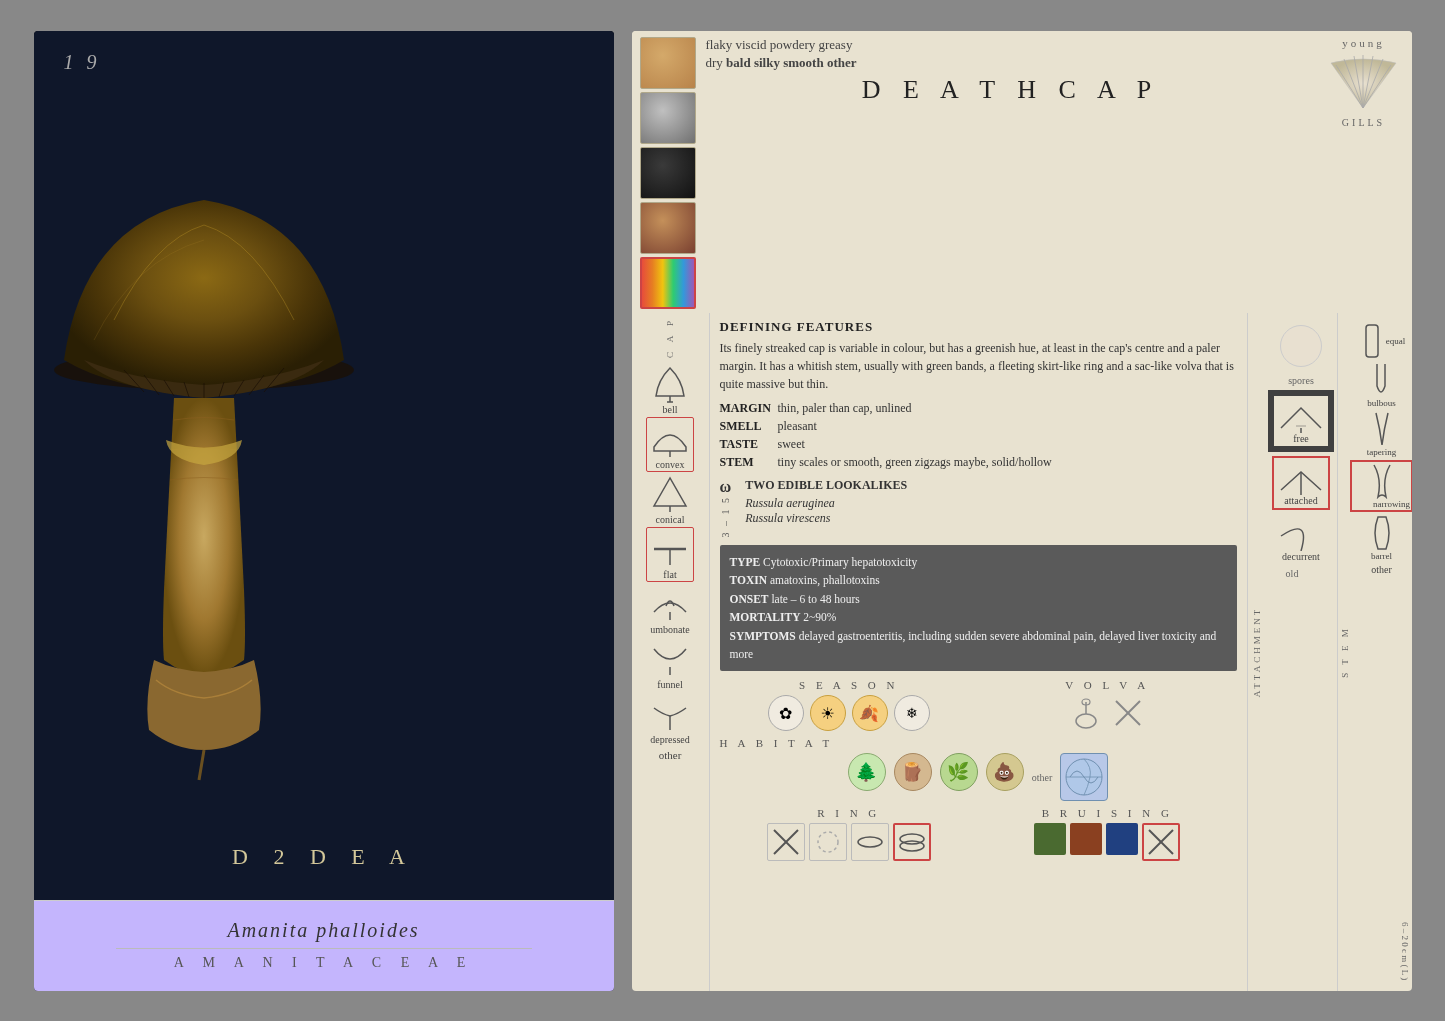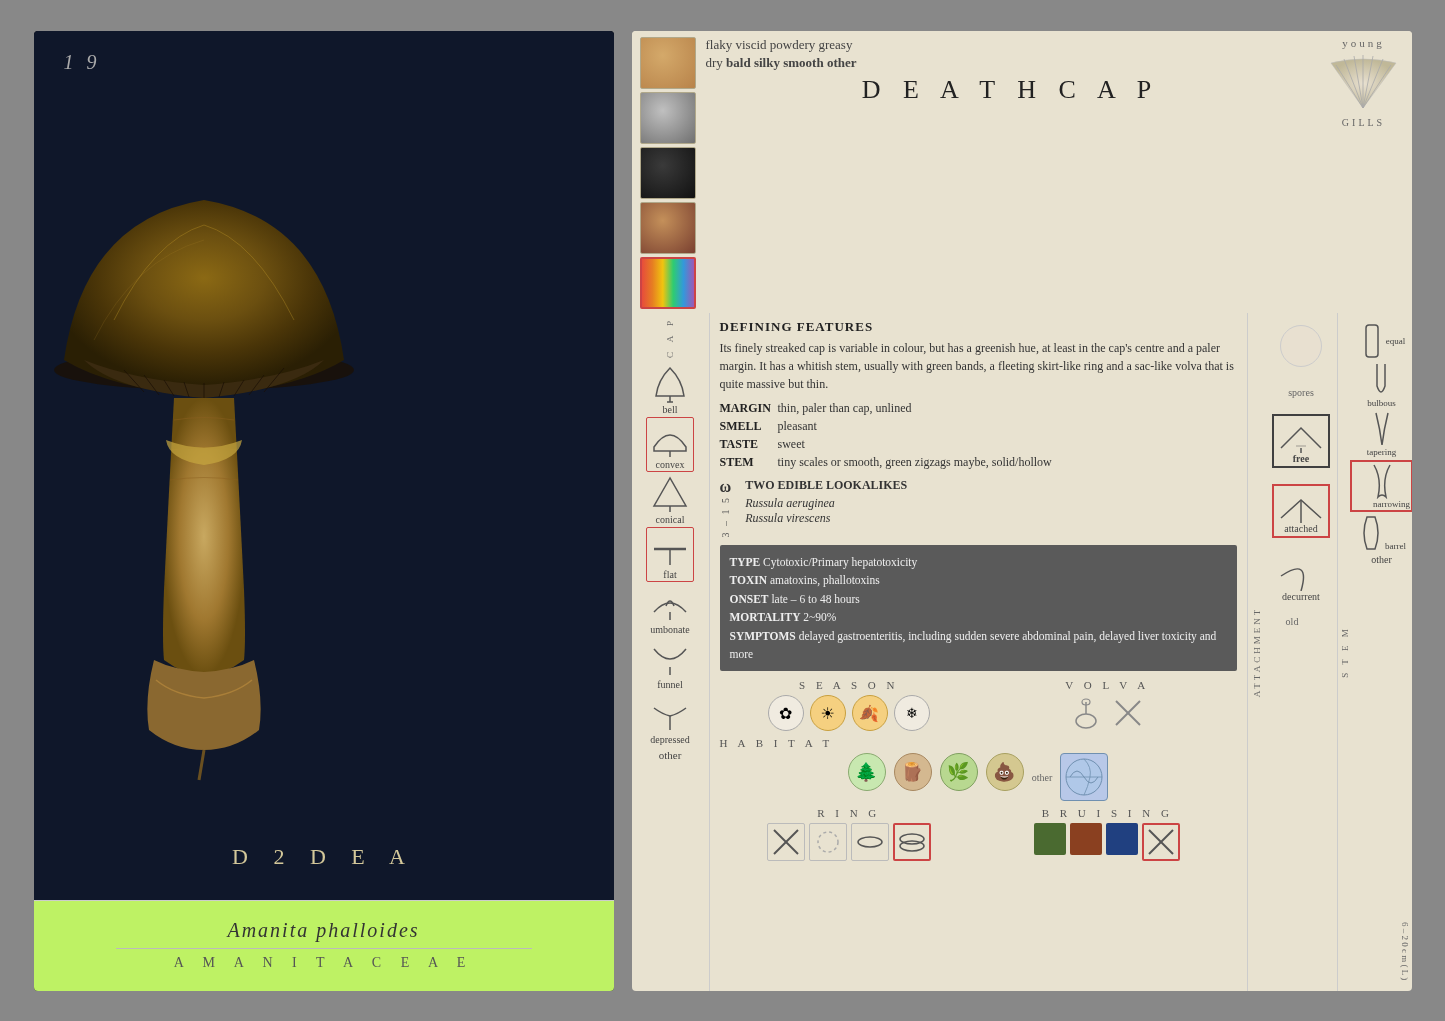--- a/index.html
+++ b/index.html
@@ -56,21 +56,21 @@
       position: absolute;
       bottom: 30px;
       width: 100%;
       text-align: center;
       color: #d4c89a;
       font-size: 22px;
       letter-spacing: 10px;
       font-family: 'Georgia', serif;
     }
     .left-card-bottom {
-      background: #bef264;
+      background: #c4b5fd;
       padding: 18px 30px 20px;
       text-align: center;
       border-top: 1px solid #ccc;
     }
     .species-name {
       font-style: italic;
       font-size: 20px;
       color: #333;
       letter-spacing: 2px;
       margin-bottom: 6px;
@@ -689,26 +689,26 @@
                 </div>
             </div>
           </div>
         </div>
       </div>
 
       <div style="display:flex;flex-direction:row;">
 
         <div style="width:90px;border-left:1px solid #ccc;display:flex;flex-direction:column;align-items:center;padding:4px 0;position:relative;">
           <div style="writing-mode:vertical-rl;transform:rotate(180deg);font-size:9px;letter-spacing:3px;color:#666;font-family:'Georgia',serif;position:absolute;left:4px;top:50%;transform:translateY(-50%) rotate(180deg);">ATTACHMENT</div>
-          <div style="margin-left:18px;display:flex;flex-direction:column;align-items:center;gap:16px;padding-top:8px;">
+          <div style="margin-left:18px;display:flex;flex-direction:column;align-items:center;gap:4px;padding-top:8px;">
 
             <div style="width:42px;height:42px;border-radius:50%;background:#e8e0d0;border:1px solid #ccc;margin-bottom:4px;"></div>
             <div style="font-size:10px;color:#666;font-family:'Georgia',serif;">spores</div>
 
-            <div style="border:2px solid #404040;padding:2px;display:flex;flex-direction:column;align-items:center;font-weight:bold;">
+            <div style="border:6px solid #404040;padding:2px;display:flex;flex-direction:column;align-items:center;">
               <svg width="50" height="35" viewBox="0 0 50 35">
                   <path d="M5,30 L25,10 L45,30" fill="none" stroke="#555" stroke-width="1.5"></path>
                   <line x1="25" y1="30" x2="25" y2="35" stroke="#555" stroke-width="1.5"></line>
                   <line x1="20" y1="28" x2="30" y2="28" stroke="#555" stroke-width="1" opacity="0.5"></line>
                 </svg>
               <span style="font-size:10px;color:#444;font-family:'Georgia',serif;">free</span>
             </div>
 
             <div style="border:2px solid #c44;padding:2px;display:flex;flex-direction:column;align-items:center;">
               <svg width="50" height="35" viewBox="0 0 50 35">
@@ -719,21 +719,21 @@
             </div>
 
             <div style="padding:2px;display:flex;flex-direction:column;align-items:center;">
               <svg width="50" height="35" viewBox="0 0 50 35">
                   <path d="M5,20 Q20,10 25,14 Q30,18 25,35" fill="none" stroke="#555" stroke-width="1.5"></path>
                 </svg>
               <span style="font-size:10px;color:#444;font-family:'Georgia',serif;">decurrent</span>
             </div>
           </div>
 
-          <div style="font-size:10px;color:#666;font-family:'Georgia',serif;margin-top:12px;">old</div>
+          <div style="font-size:10px;color:#666;font-family:'Georgia',serif;margin-top:4px;">old</div>
         </div>
 
         <div style="width:75px;border-left:1px solid #ccc;display:flex;flex-direction:column;align-items:center;padding:4px 0;position:relative;">
           <div style="writing-mode:vertical-rl;transform:rotate(180deg);font-size:9px;letter-spacing:3px;color:#666;font-family:'Georgia',serif;position:absolute;left:2px;top:50%;transform:translateY(-50%) rotate(180deg);">S T E M</div>
           <div style="margin-left:14px;display:flex;flex-direction:column;align-items:center;gap:3px;padding-top:6px;">
 
             <div style="display:flex;flex-direction:row;align-items:center;">
               <svg width="28" height="36" viewBox="0 0 28 36">
                   <rect x="8" y="2" width="12" height="32" rx="3" fill="none" stroke="#555" stroke-width="1.5"></rect>
                 </svg>
@@ -754,21 +754,21 @@
               <span style="font-size:9px;color:#444;font-family:'Georgia',serif;">tapering</span>
             </div>
 
             <div style="border:2px solid #c44;padding:1px;display:flex;flex-direction:column;align-items:center;">
               <svg width="28" height="36" viewBox="0 0 28 36">
                   <path d="M6,2 Q14,16 10,34 Q14,30 18,34 Q14,16 22,2" fill="none" stroke="#555" stroke-width="1.5"></path>
                 </svg>
               <span style="font-size:9px;color:#444;font-family:'Georgia',serif;padding-left:20px;">narrowing</span>
             </div>
 
-            <div style="display:flex;flex-direction:row;align-items:flex-end;">
+            <div style="display:flex;flex-direction:column;align-items:center;">
               <svg width="28" height="36" viewBox="0 0 28 36">
                   <path d="M10,2 Q4,18 10,34 L18,34 Q24,18 18,2Z" fill="none" stroke="#555" stroke-width="1.5"></path>
                 </svg>
               <span style="font-size:9px;color:#444;font-family:'Georgia',serif;">barrel</span>
             </div>
 
             <div style="display:flex;flex-direction:column;align-items:center;">
               <span style="font-size:10px;color:#444;font-family:'Georgia',serif;">other</span>
             </div>
           </div>

